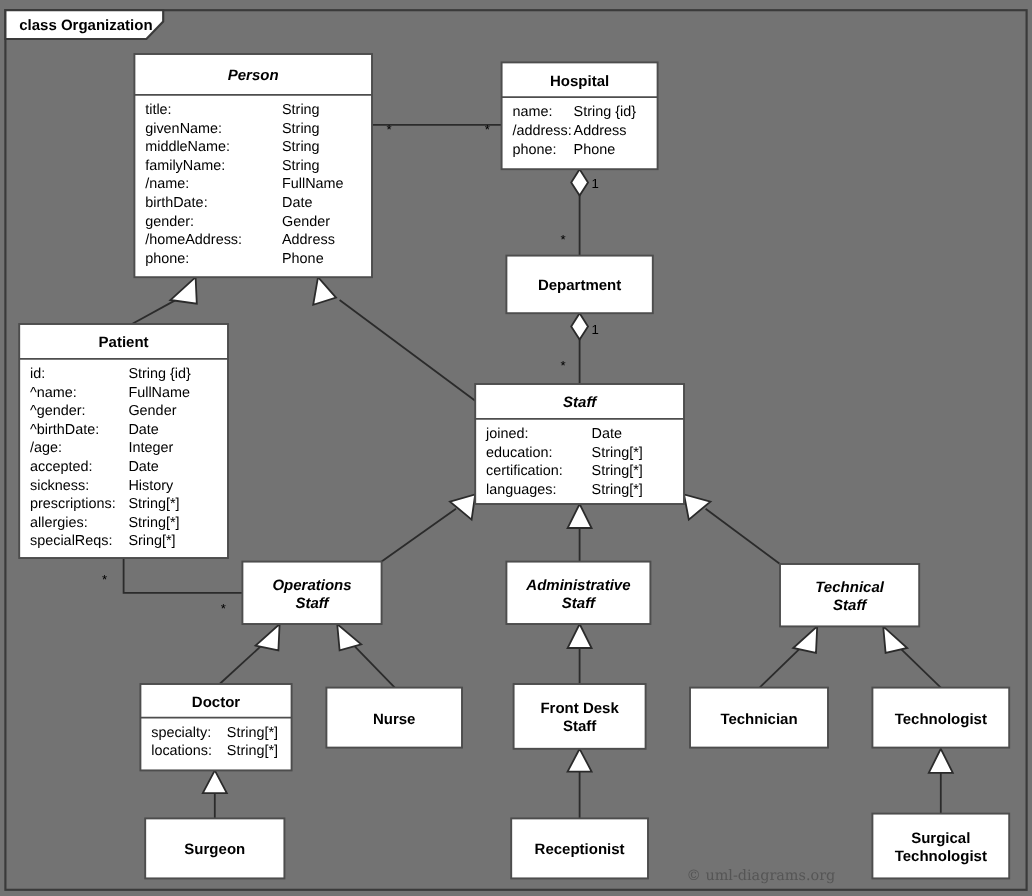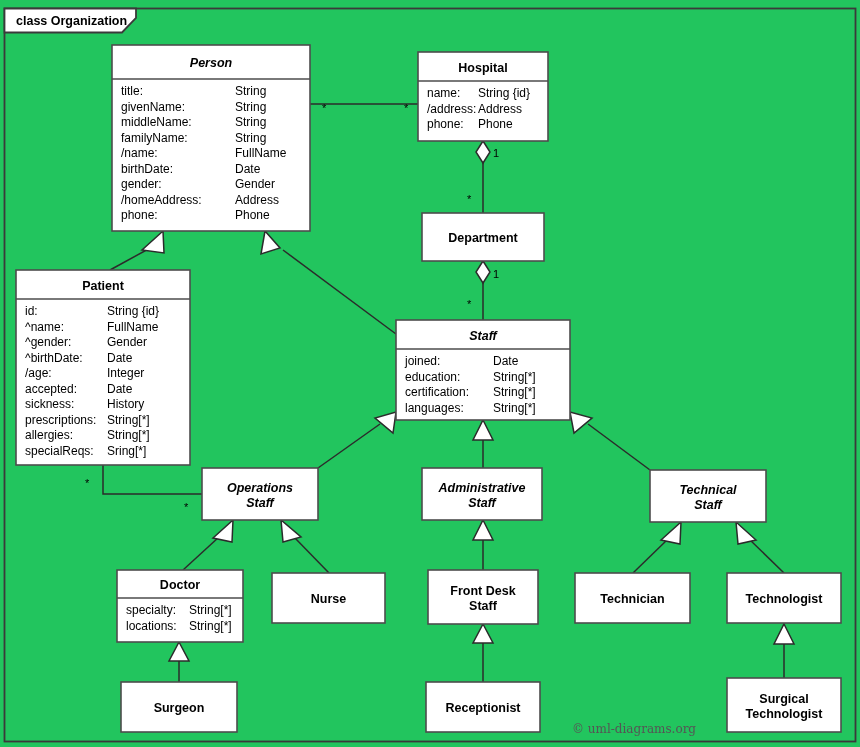--- a/index.html
+++ b/index.html
@@ -1,17 +1,17 @@
 <!DOCTYPE html>
 <html><head>
 <meta charset="utf-8">
 <style>
   html,body{margin:0;padding:0;background:#ffffff;}
   body{font-family:"Liberation Sans",sans-serif;}
-  #stage{position:relative;width:860px;height:747px;background:#22c55e;overflow:hidden;}
+  #stage{position:relative;width:860px;height:747px;background:#737373;overflow:hidden;}
   svg{display:block;}
   .cls-rect{fill:#ffffff;stroke:#4d4d4d;stroke-width:1.6;}
   .cls-line{stroke:#4d4d4d;stroke-width:1.4;}
   .conn{stroke:#2b2b2b;stroke-width:1.5;fill:none;}
   .arrowhead{fill:#ffffff;stroke:#2b2b2b;stroke-width:1.5;stroke-linejoin:miter;}
   .diamond{fill:#ffffff;stroke:#2b2b2b;stroke-width:1.5;}
   .frame{fill:none;stroke:#3a3a3a;stroke-width:1.8;}
   .tab{fill:#ffffff;stroke:#3a3a3a;stroke-width:1.8;}
   text{fill:#000000;}
   .t-title{font-family:"Liberation Sans",sans-serif;font-size:12.5px;font-weight:bold;text-anchor:middle;}

